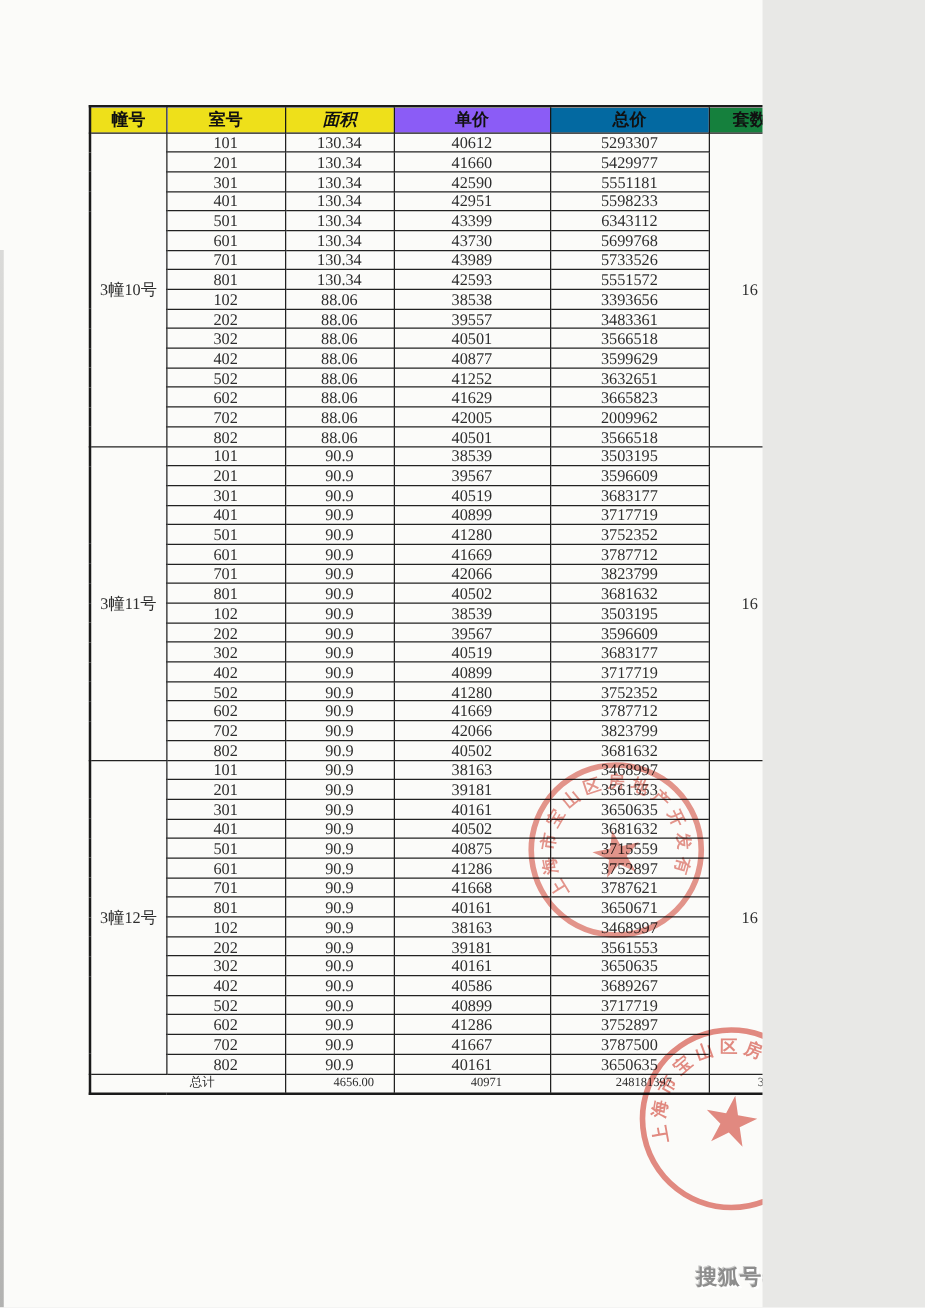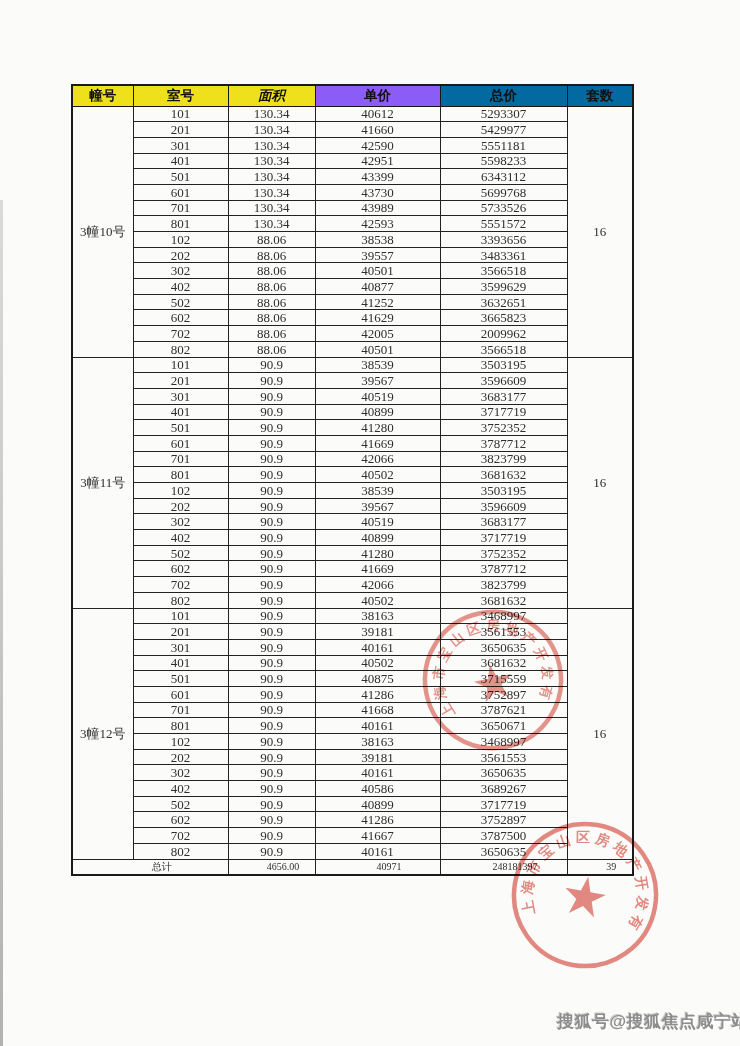--- a/index.html
+++ b/index.html
@@ -2,21 +2,21 @@
 <html><head>
 <meta charset="utf-8">
 <style>
   * { margin:0; padding:0; box-sizing:border-box; }
   html,body { width:740px; height:1046px; }
   body {
     font-family: "Liberation Serif", "DejaVu Serif", serif;
     background:#e8e8e6;
   }
   .page {
-    position:relative; width:740px; height:1046px;
+    position:relative; width:610px; height:1046px;
     background:#fbfbf9; overflow:hidden;
   }
   
   .scan-edge {
     position:absolute; left:0; top:200px; width:3px; height:846px;
     background:linear-gradient(180deg, rgba(120,120,120,.25), rgba(90,90,90,.45));
   }
   table.price {
     position:absolute; left:71px; top:84px;
     border-collapse:collapse; table-layout:fixed;
@@ -67,21 +67,21 @@
         <col style="width:127px">
         <col style="width:66px">
     </colgroup>
     <thead>
       <tr id="header-row">
           <th style="background: rgb(238, 224, 26);">幢号</th>
           <th style="background: rgb(238, 224, 26);">室号</th>
           <th style="background: rgb(238, 224, 26); font-style: italic;">面积</th>
           <th style="background: #8b5cf6;">单价</th>
           <th style="background: #0369a1;">总价</th>
-          <th style="background: #0369a1;">套数</th>
+          <th style="background: #15803d;">套数</th>
         </tr>
     </thead>
     <tbody id="table-body">
         <tr>
           <td class="cell-building" rowspan="16">3幢10号</td>
           <td>101</td>
           <td>130.34</td>
           <td>40612</td>
           <td>5293307</td>
           <td class="cell-count" rowspan="16">16</td>

